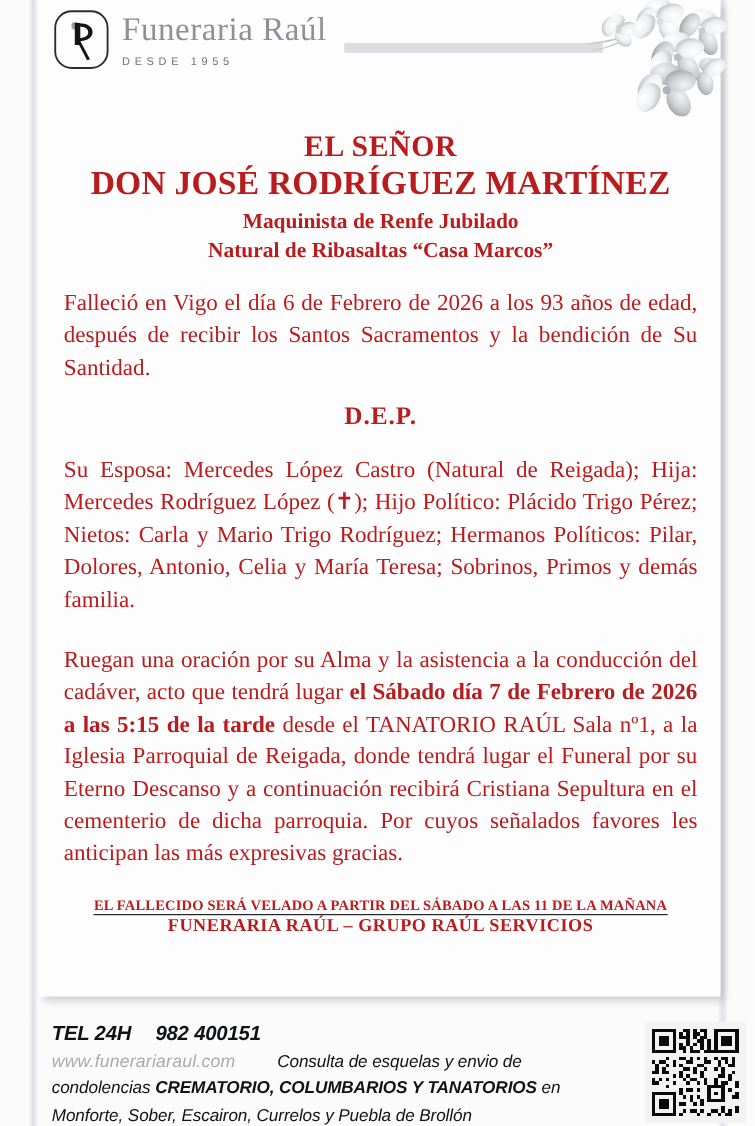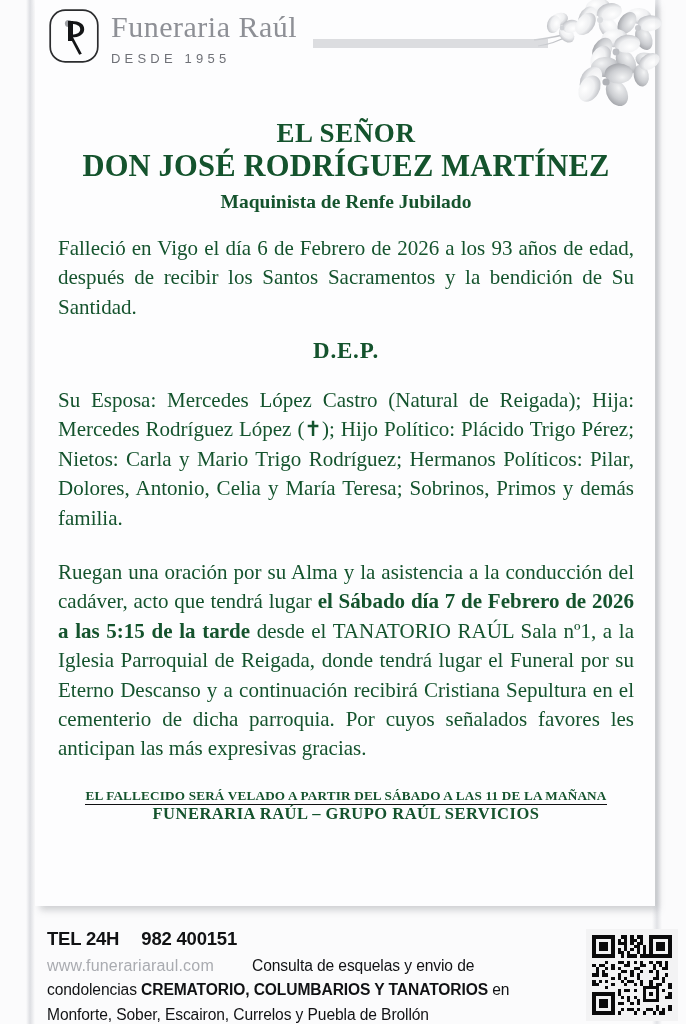--- a/index.html
+++ b/index.html
@@ -55,21 +55,21 @@
   .brand-name {
     font-family: "Liberation Serif", serif;
     font-size: 30px;
     color: #8e9096;
     letter-spacing: 0.5px;
     line-height: 1;
     white-space: nowrap;
   }
   .brand-since {
     font-family: "Liberation Sans", sans-serif;
-    font-size: 13px;
+    font-size: 10px;
     color: #6f7177;
     letter-spacing: 4.2px;
     margin-top: 9px;
   }
   .brand-rule {
     position: absolute;
     left: 313px;
     top: 39px;
     width: 235px;
     height: 9px;
@@ -85,21 +85,21 @@
     height: 112px;
     opacity: 0.92;
   }
 
   
   .body-wrap {
     position: absolute;
     left: 58px;
     top: 118px;
     width: 576px;
-    color: #14532d;
+    color: #b91c1c;
   }
 
   .t-center { text-align: center; }
   .t-just   { text-align: justify; text-align-last: left; }
 
   .line-senor {
     font-size: 27px;
     font-weight: bold;
     letter-spacing: 0.6px;
     line-height: 1.12;
@@ -159,20 +159,21 @@
 
   
   .footer {
     position: absolute;
     left: 0;
     top: 924px;
     width: 686px;
     height: 100px;
     font-family: "Liberation Sans", sans-serif;
     color: #111214;
+    font-style: italic;
   }
   .tel-row {
     position: absolute;
     left: 47px;
     top: 4px;
     display: flex;
     align-items: baseline;
     gap: 22px;
     font-size: 18.5px;
     font-weight: bold;
@@ -309,20 +310,21 @@
         <ellipse cx="-8" cy="3" rx="11" ry="7.5" fill="url(#pf)" transform="rotate(150)"></ellipse>
       </g>
     </svg>
   </span>
 
   <div class="body-wrap">
 
     <div class="t-center line-senor">EL SEÑOR</div>
     <div class="t-center line-name">DON JOSÉ RODRÍGUEZ MARTÍNEZ</div>
     <div class="t-center line-sub">Maquinista de Renfe Jubilado</div>
+    <div class="t-center line-sub s2">Natural de Ribasaltas “Casa Marcos”</div>
 
     <div class="para t-just para-death">Falleció en Vigo el día 6 de Febrero de 2026 a los 93 años de edad, después de recibir los Santos Sacramentos y la bendición de Su Santidad.</div>
 
     <div class="t-center dep">D.E.P.</div>
 
     <div class="para t-just para-family">Su Esposa: Mercedes López Castro (Natural de Reigada); Hija: Mercedes Rodríguez López (✝); Hijo Político: Plácido Trigo Pérez; Nietos: Carla y Mario Trigo Rodríguez; Hermanos Políticos: Pilar, Dolores, Antonio, Celia y María Teresa; Sobrinos, Primos y demás familia.</div>
 
     <div class="para t-just para-funeral"><span>Ruegan una oración por su Alma y la asistencia a la conducción del cadáver, acto que tendrá lugar </span><b>el Sábado día 7 de Febrero de 2026 a las 5:15 de la tarde</b><span> desde el TANATORIO RAÚL Sala nº1, a la Iglesia Parroquial de Reigada, donde tendrá lugar el Funeral por su Eterno Descanso y a continuación recibirá Cristiana Sepultura en el cementerio de dicha parroquia. Por cuyos señalados favores les anticipan las más expresivas gracias.</span></div>
 
     <div class="vigil"><span>EL FALLECIDO SERÁ VELADO A PARTIR DEL SÁBADO A LAS 11 DE LA MAÑANA</span></div>

